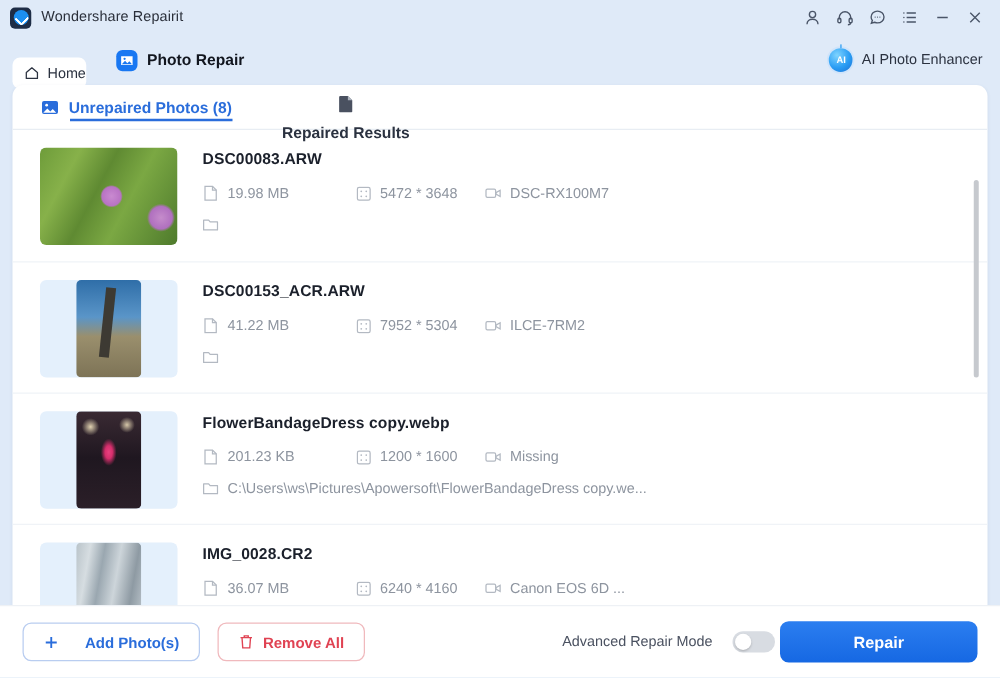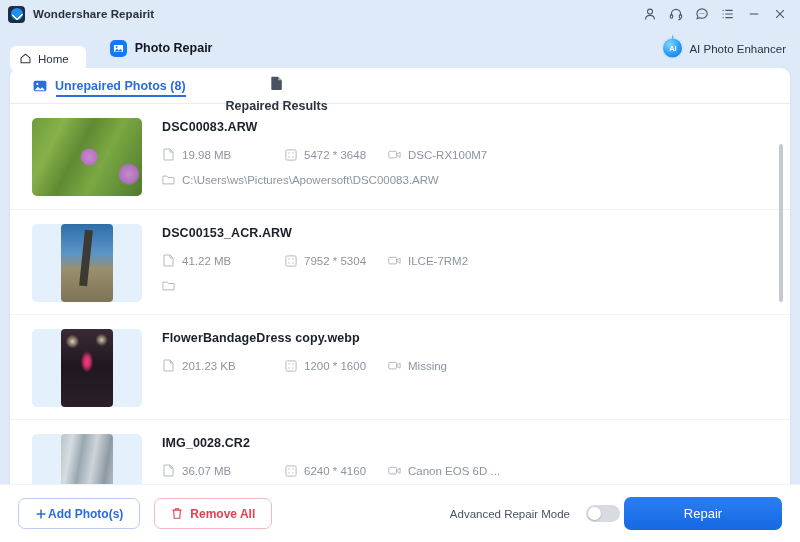--- a/index.html
+++ b/index.html
@@ -9,21 +9,21 @@
     background: #dde9f7;
     font-size: 12px;
     color: #333;
     -webkit-font-smoothing: antialiased;
   }
   .app { position: relative; width: 800px; height: 542px; background: #dfeaf8; overflow: hidden; }
 
   
   .titlebar {
     position: absolute; left: 0; top: 0; width: 800px; height: 28px;
-    background: #dfeaf8; display: flex; align-items: center; font-weight: bold;
+    background: #dfeaf8; display: flex; align-items: center;
   }
   .brand-logo {
     width: 17px; height: 17px; margin-left: 8px; border-radius: 4px;
     background: #1e2d46; display: flex; align-items: center; justify-content: center;
     flex: none;
   }
   .brand-logo .inner {
     width: 12px; height: 12px; border-radius: 50%;
     background: #1c8ff0; position: relative; overflow: hidden;
   }
@@ -40,21 +40,21 @@
     color: #4a5568; cursor: pointer; border-radius: 3px;
   }
   .win-btn svg { display: block; }
 
   
   .navbar {
     position: absolute; left: 0; top: 28px; width: 800px; height: 40px;
     background: #dfeaf8; display: flex; align-items: center;
   }
   .home-chip {
-    margin-left: 10px; height: 25px; padding: 0 17px 0 9px; border-radius: 6px;
+    margin-left: 10px; height: 25px; padding: 0 0 0 9px; border-radius: 6px;
     background: #ffffff; display: flex; align-items: center; gap: 6px;
     font-size: 11.5px; color: #2b3240; cursor: pointer; margin-top: 21px;
   }
   .tab-photo-repair {
     margin-left: 18px; height: 26px; display: flex; align-items: center; gap: 8px;
     cursor: pointer; padding: 0 6px;
   }
   .pr-icon {
     width: 17px; height: 17px; border-radius: 5px; background: #1877f2;
     display: flex; align-items: center; justify-content: center; flex: none;
@@ -163,21 +163,21 @@
 
   
   .bottombar {
     position: absolute; left: 0; bottom: 0; width: 800px; height: 58px;
     background: #ffffff; display: flex; align-items: center;
     border-top: 1px solid #eef1f5;
   }
   .btn-add {
     margin-left: 18px; height: 31px; padding: 0 16px; border-radius: 7px;
     border: 1px solid #b9cdf0; background: #ffffff; color: #2a6ddb;
-    font-size: 12px; font-weight: bold; display: flex; align-items: center; gap: 1px;
+    font-size: 12px; font-weight: bold; display: flex; align-items: center; gap: 21px;
     cursor: pointer; font-family: inherit;
   }
   .btn-remove {
     margin-left: 14px; height: 31px; padding: 0 16px; border-radius: 7px;
     border: 1px solid #f0b9bd; background: #ffffff; color: #e04353;
     font-size: 12px; font-weight: bold; display: flex; align-items: center; gap: 7px;
     cursor: pointer; font-family: inherit;
   }
   .adv-label {
     position: absolute; right: 230px; font-size: 11.5px; color: #4a5160;
@@ -186,21 +186,21 @@
     position: absolute; right: 180px; width: 34px; height: 17px; border-radius: 9px;
     background: #d8dce2; cursor: pointer;
   }
   .toggle .knob {
     position: absolute; left: 2px; top: 2px; width: 13px; height: 13px;
     border-radius: 50%; background: #ffffff; box-shadow: 0 1px 2px rgba(0,0,0,.2);
   }
   .btn-repair {
     position: absolute; right: 18px; width: 158px; height: 33px; border-radius: 7px;
     background: linear-gradient(180deg, #2b7ef0 0%, #1668e3 100%);
-    color: #ffffff; font-size: 13px; font-weight: normal; border: none;
+    color: #ffffff; font-size: 13px; font-weight: bold; border: none;
     cursor: pointer; font-family: inherit;
   }
 </style>
 </head>
 <body>
 
 <div class="app">
 
   <div class="titlebar">
     <div class="brand-logo">
@@ -342,21 +342,20 @@
               </span>
               <span class="v">DSC-RX100M7</span>
             </div>
           </div>
           <div class="path-line">
             <span class="mi-icn">
               <svg width="13" height="11" viewBox="0 0 13 11" fill="none" stroke="#b3b9c2" stroke-width="1" stroke-linejoin="round">
                   <path d="M.9 2.1h4l1.2 1.4h5.9v6.4H.9z"></path>
                 </svg>
             </span>
-            <span class="v">C:\Users\ws\Pictures\Apowersoft\DSC00083.ARW</span>
           </div>
         </div>
       </div>
 
       <div class="row">
         <div class="thumb">
           <div class="portrait">
               <div class="art-windmill"></div>
             </div>
         </div>
@@ -436,20 +435,28 @@
             </div>
             <div class="meta-item">
               <span class="mi-icn">
                 <svg width="13" height="11" viewBox="0 0 13 11" fill="none" stroke="#b3b9c2" stroke-width="1">
                     <rect x=".8" y="2.3" width="7.7" height="6.6" rx="1.1"></rect>
                     <path d="M8.8 5.1l3.3-1.9v5l-3.3-1.9z"></path>
                   </svg>
               </span>
               <span class="v">Missing</span>
             </div>
+          </div>
+          <div class="path-line">
+            <span class="mi-icn">
+              <svg width="13" height="11" viewBox="0 0 13 11" fill="none" stroke="#b3b9c2" stroke-width="1" stroke-linejoin="round">
+                  <path d="M.9 2.1h4l1.2 1.4h5.9v6.4H.9z"></path>
+                </svg>
+            </span>
+            <span class="v">C:\Users\ws\Pictures\Apowersoft\FlowerBandageDress copy.we...</span>
           </div>
         </div>
       </div>
 
       <div class="row">
         <div class="thumb">
           <div class="portrait">
               <div class="art-building"></div>
             </div>
         </div>

